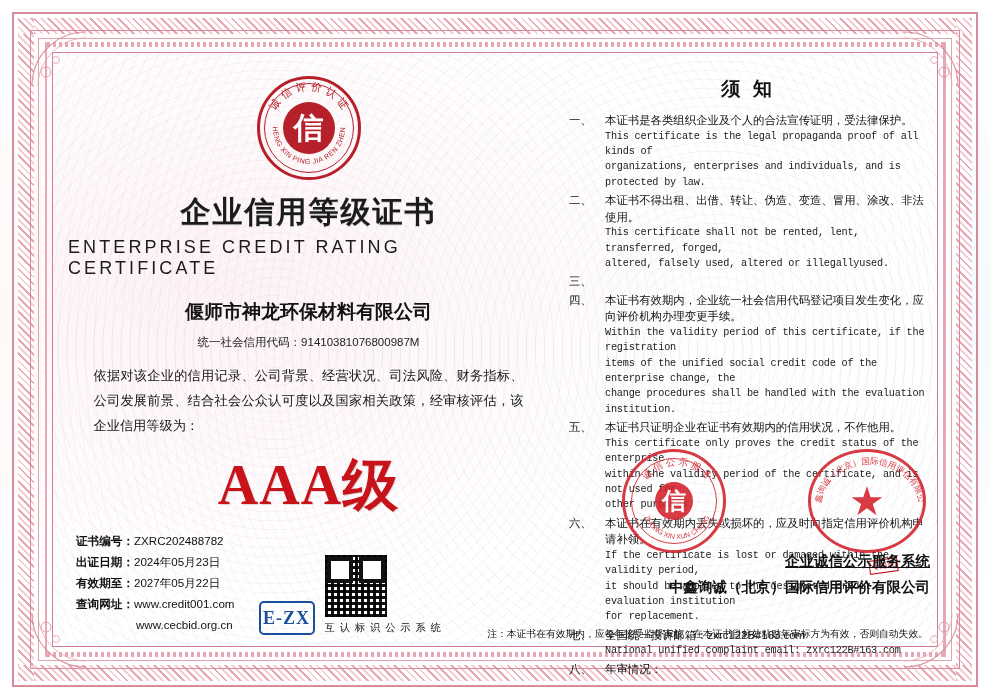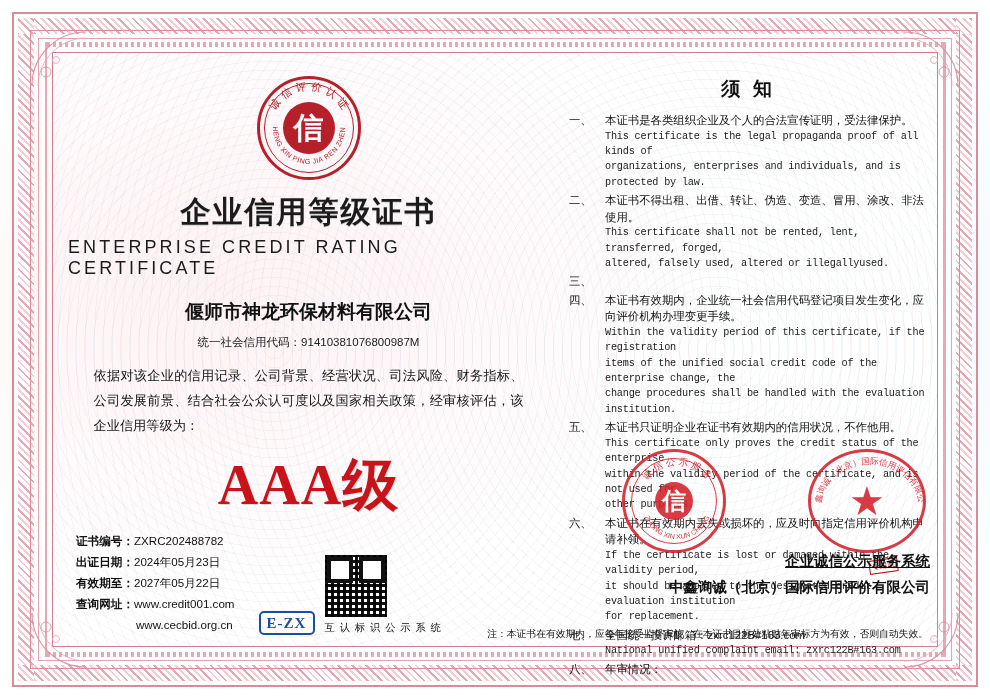--- a/index.html
+++ b/index.html
@@ -169,22 +169,22 @@
       repeating-linear-gradient(90deg,#111 0 3px,#fff 3px 6px),
       repeating-linear-gradient(0deg,#111 0 3px,#fff 3px 6px);
       background-blend-mode: multiply; position: relative; }
   .qr::before, .qr::after {
     content:""; position:absolute; width:18px; height:18px; border:4px solid #111; background:#fff;
   }
   .qr::before { left:2px; top:2px; }
   .qr::after { right:2px; top:2px; }
   .qr-small { width: 58px; height: 58px; }
   .logo-ezx {
-    width: 56px; height: 24px; border: 2px solid #1a4f9c; border-radius: 5px;
-    color: #1a4f9c; font-weight: bold; font-size: 15px; letter-spacing: 1px;
+    width: 56px; height: 34px; border: 2px solid #1a4f9c; border-radius: 5px;
+    color: #1a4f9c; font-weight: bold; font-size: 18px; letter-spacing: 1px;
     display: flex; align-items: center; justify-content: center;
     font-family: "Liberation Serif", serif;
   }
 
   
   .notice-title {
     text-align: center; font-size: 19px; font-weight: bold; color: #111;
     font-family: Liberation Serif, serif; letter-spacing: 4px;
     margin-bottom: 10px;
   }

